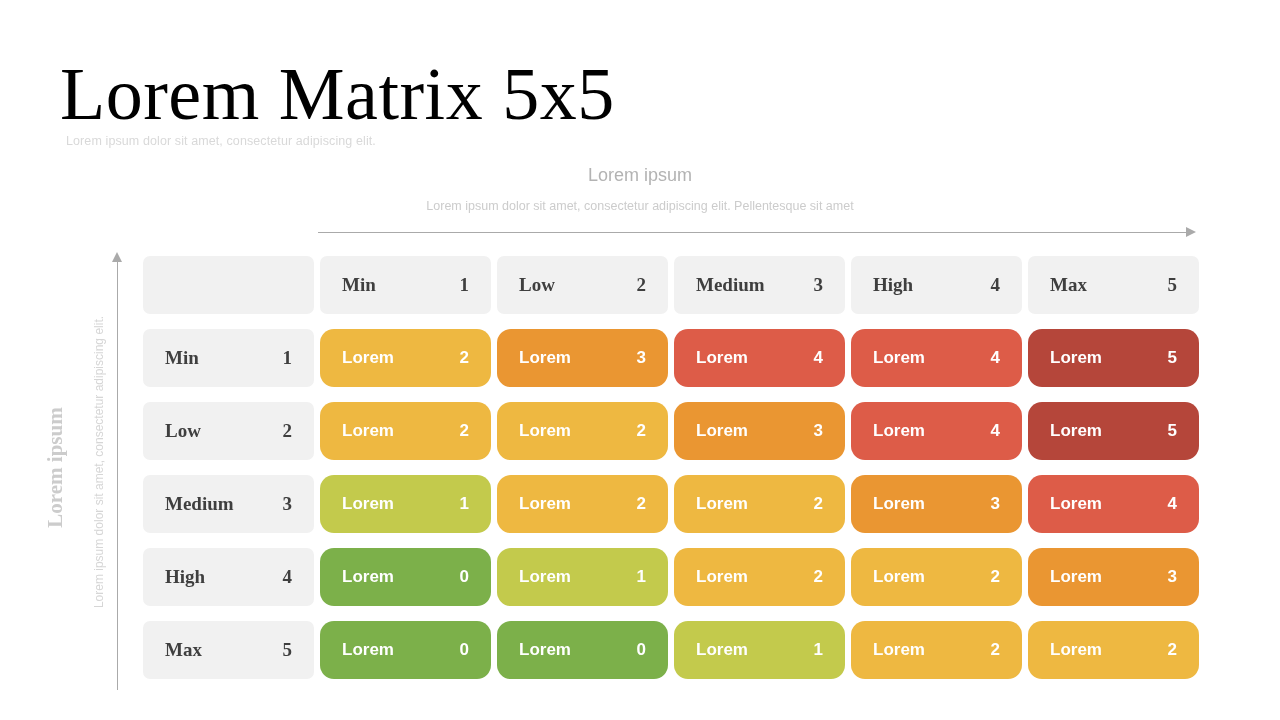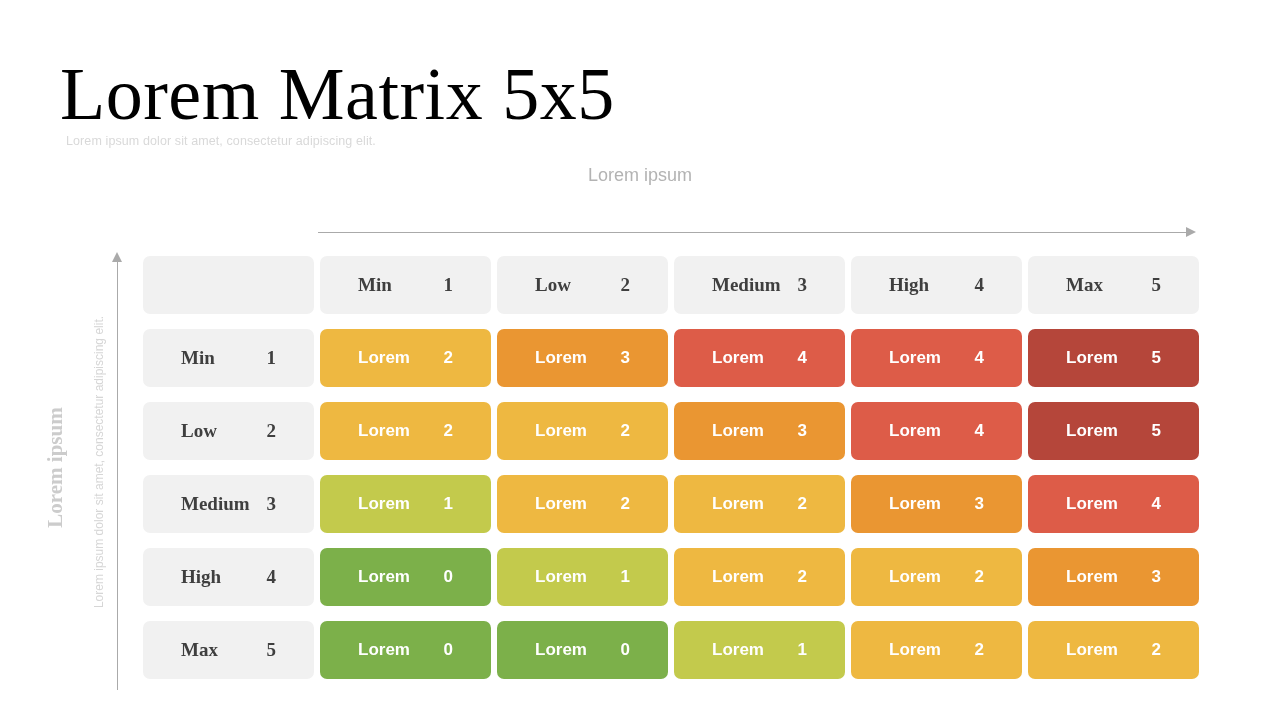--- a/index.html
+++ b/index.html
@@ -79,50 +79,52 @@
   .matrix {
     position: absolute; left: 143px; top: 256px;
     display: grid;
     grid-template-columns: repeat(6, 171px);
     grid-template-rows: repeat(6, 58px);
     column-gap: 6px; row-gap: 15px;
   }
   .cell {
     border-radius: 7px;
     display: flex; align-items: center;
-    padding: 0 38px;
+    padding: 0 22px;
     white-space: nowrap;
   }
   .cell .lbl { flex: 1 1 auto; }
   .cell .val { flex: 0 0 auto; }
 
   .cell.head {
     background: #f1f1f1;
     font-family: "Liberation Serif", serif;
     font-weight: bold;
     font-size: 19px;
     color: #3f3f3f;
   }
   .cell.blank { background: #f1f1f1; }
   .cell.data {
     color: #ffffff;
     font-family: "Liberation Sans", sans-serif;
     font-weight: bold;
     font-size: 17px;
+    border-radius: 14px;
   }
 </style>
 </head>
 <body>
 
 <div class="slide">
 
   <div class="title">Lorem Matrix 5x5</div>
   <div class="subtitle">Lorem ipsum dolor sit amet, consectetur adipiscing elit.</div>
 
   <div class="x-axis-title">Lorem ipsum</div>
+  <div class="x-axis-sub">Lorem ipsum dolor sit amet, consectetur adipiscing elit. Pellentesque sit amet</div>
   <div class="x-axis-line"></div>
   <div class="x-axis-arrow"></div>
 
   <div class="y-axis-line"></div>
   <div class="y-axis-arrow"></div>
   <div class="y-axis-title">Lorem ipsum</div>
   <div class="y-axis-sub">Lorem ipsum dolor sit amet, consectetur adipiscing elit.</div>
 
   <div class="matrix" id="matrix">
       <div class="cell blank"></div>

